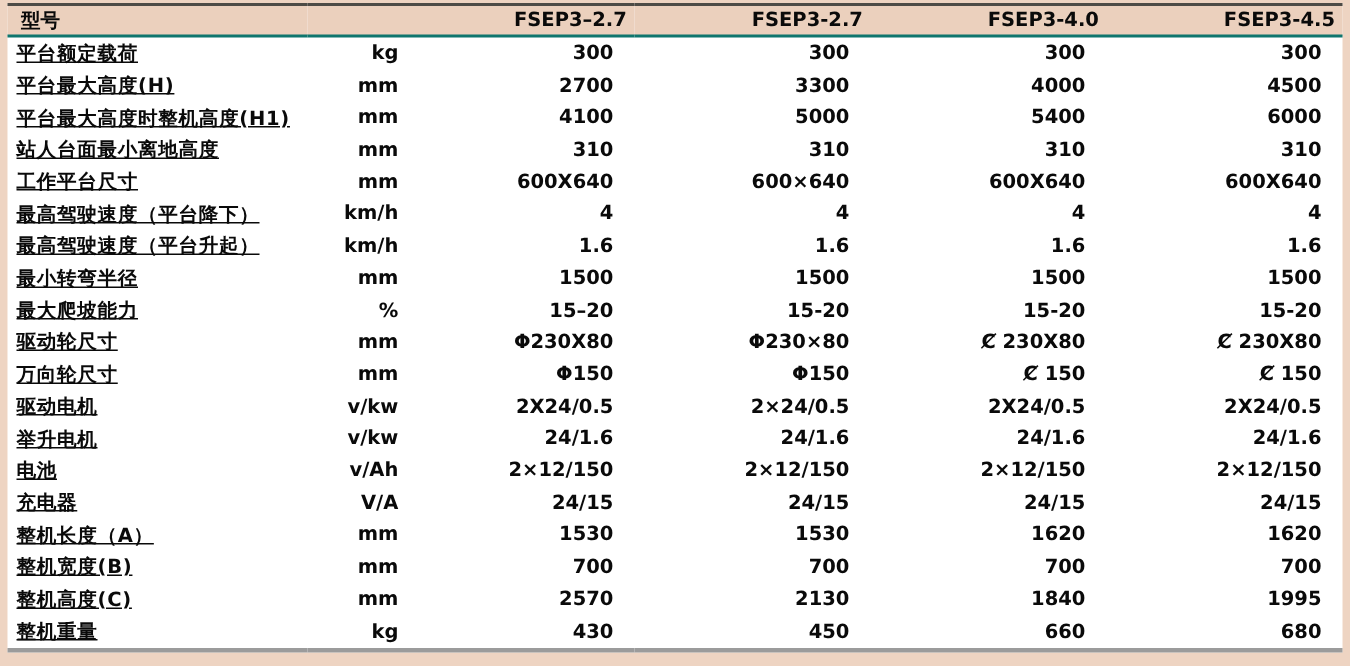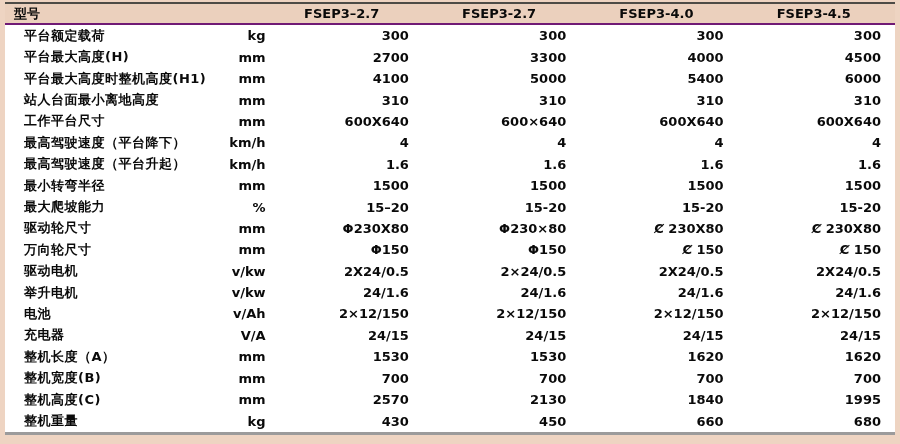--- a/index.html
+++ b/index.html
@@ -31,41 +31,42 @@
   col.c-unit  { width: 60px;  }
   col.c-val   { width: 157px; }
 
   thead tr {
     height: 21px;
     background: #ebd0bd;
   }
   thead th {
     font-weight: 600;
     font-size: 13px;
-    border-bottom: 2px solid #701a75;
+    border-bottom: 2px solid #0f766e;
     padding: 0;
     white-space: nowrap;
   }
   th.model-col {
-    text-align: center;
+    text-align: right;
     padding-right: 5px;
   }
   th.label-col {
     text-align: left;
     padding-left: 9px;
   }
   tbody td {
     padding: 0;
     white-space: nowrap;
     overflow: hidden;
   }
   td.label {
     text-align: left;
-    padding-left: 19px;
+    padding-left: 6px;
     letter-spacing: 0.5px;
+    text-decoration: underline;
   }
   td.unit {
     text-align: right;
   }
   td.val {
     text-align: right;
     padding-right: 14px;
   }
 </style>
 </head>

